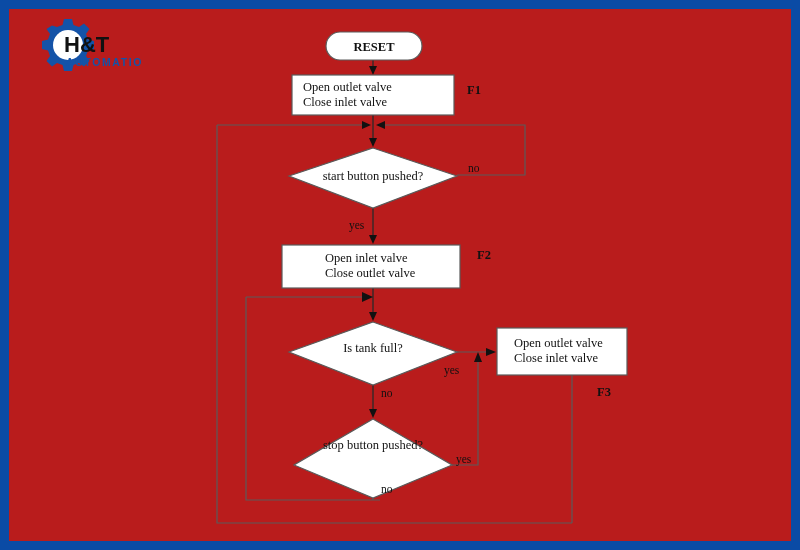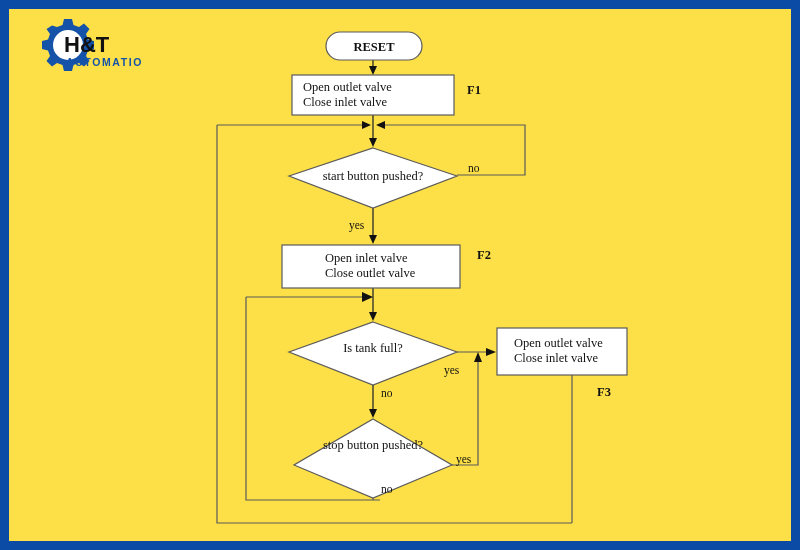--- a/index.html
+++ b/index.html
@@ -12,21 +12,21 @@
     width: 800px;
     height: 550px;
     font-family: "Liberation Serif", serif;
     overflow: hidden;
   }
   #page {
     position: relative;
     width: 800px;
     height: 550px;
     box-sizing: border-box;
-    background: #fde047;
+    background: #b91c1c;
   }
   
   #frame-border {
     position: absolute;
     left: 0; top: 0;
     width: 800px;
     height: 550px;
     box-sizing: border-box;
     border: 9px solid #0b4ba5;
     background: transparent;

